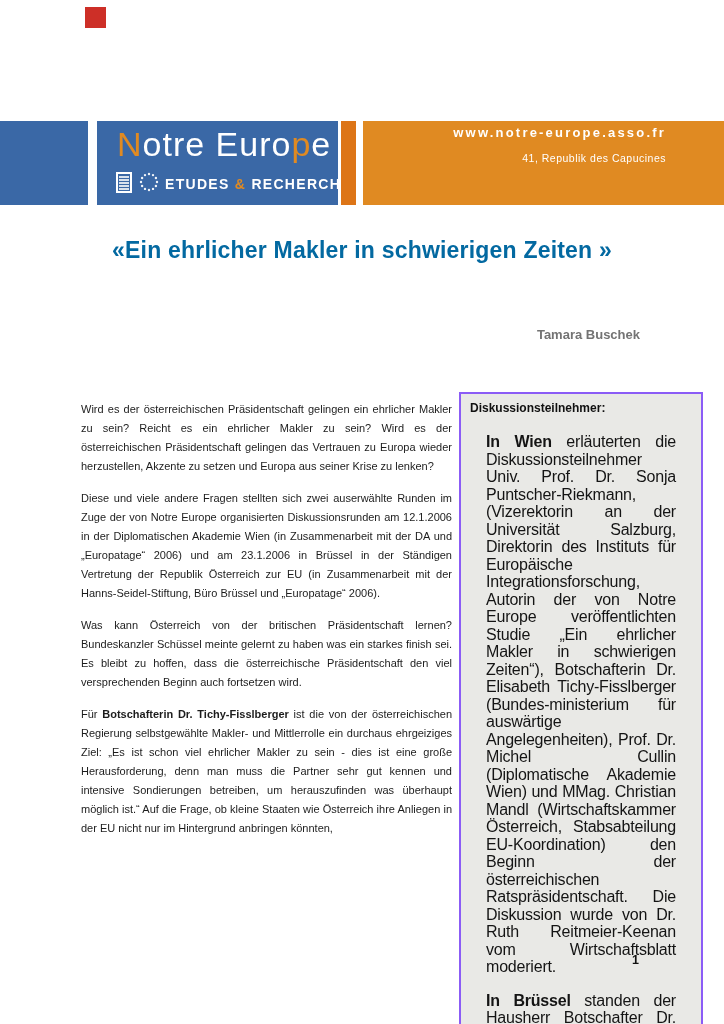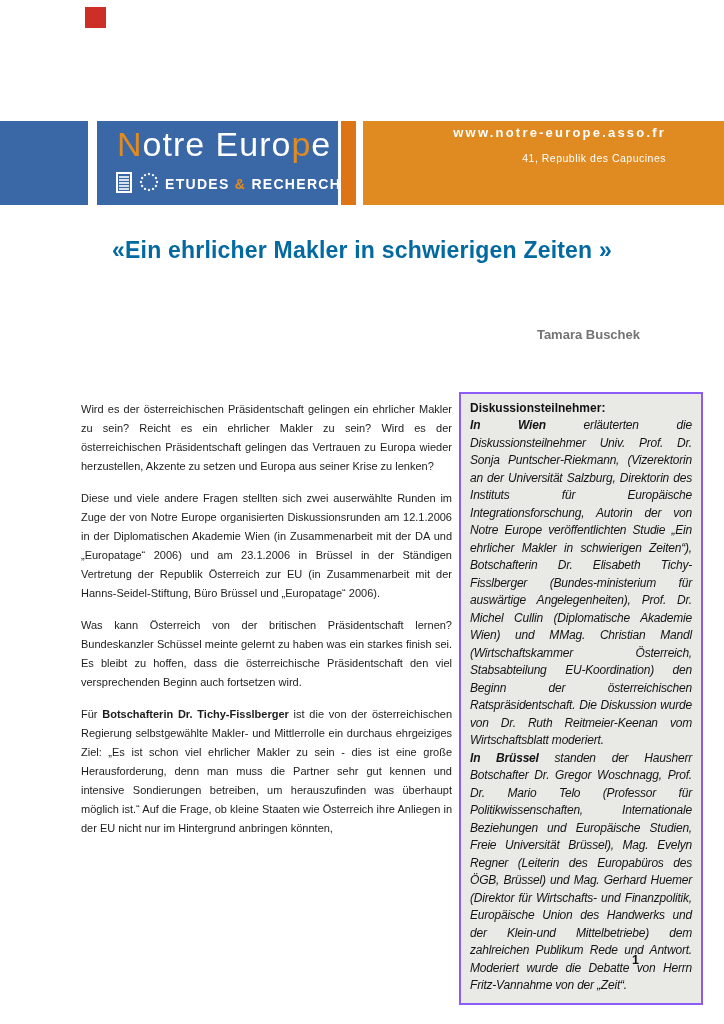--- a/index.html
+++ b/index.html
@@ -29,21 +29,21 @@
   .title { position:absolute; left:0; top:237px; width:724px; margin:0; text-align:center;
            font-size:23px; font-weight:bold; color:#0369a1; letter-spacing:0.2px; }
   .author { position:absolute; top:327px; right:84px; font-size:13px; font-weight:bold; color:#737373; }
 
   .left-col { position:absolute; left:81px; top:400px; width:371px; }
   .left-col p { margin:0 0 13px 0; font-size:11px; line-height:19px; text-align:justify; color:#1c1c1c; }
 
   .sidebar { position:absolute; left:459px; top:392px; width:244px; min-height:533px; box-sizing:border-box;
              background:#e9e9e6; border:2px solid #8b5cf6; padding:5px 9px 8px 9px; }
   .sb-heading { font-size:12px; font-weight:bold; line-height:18px; color:#111; }
-  .sidebar p { margin:0; font-size:12px; line-height:17.5px; text-align:justify; letter-spacing:-0.2px; color:#141414;font-style:italic; }
+  .sidebar p { margin:16px; font-size:16px; line-height:17.5px; text-align:justify; letter-spacing:-0.2px; color:#141414; }
 
   .page-number { position:absolute; top:953px; right:85px; font-size:12.5px; font-weight:bold; color:#111; }
 </style>
 </head>
 <body>
 
 <div class="page">
 
   <div class="corner-mark" style="background: rgb(205, 47, 39);"></div>
 

